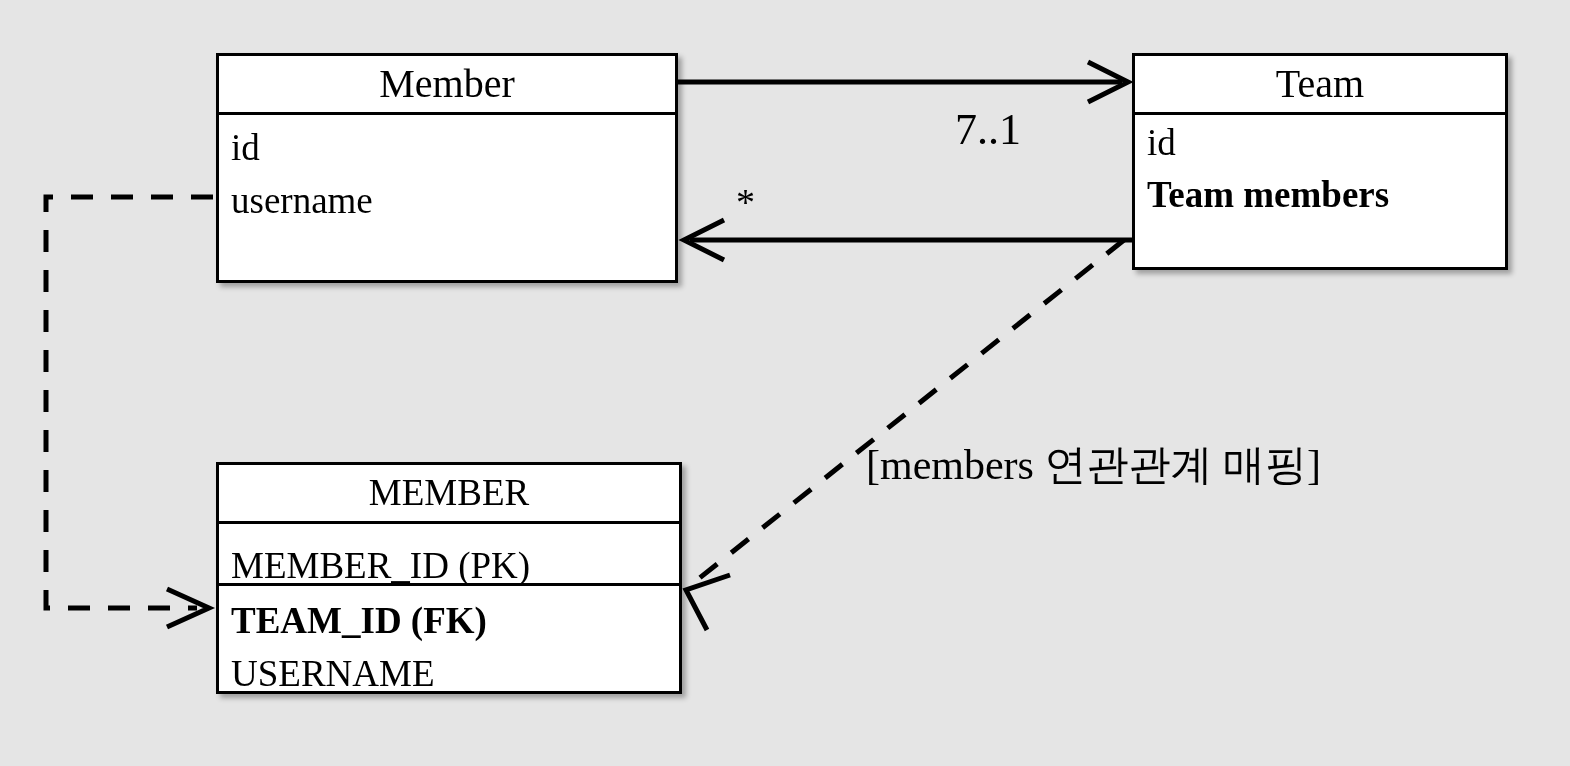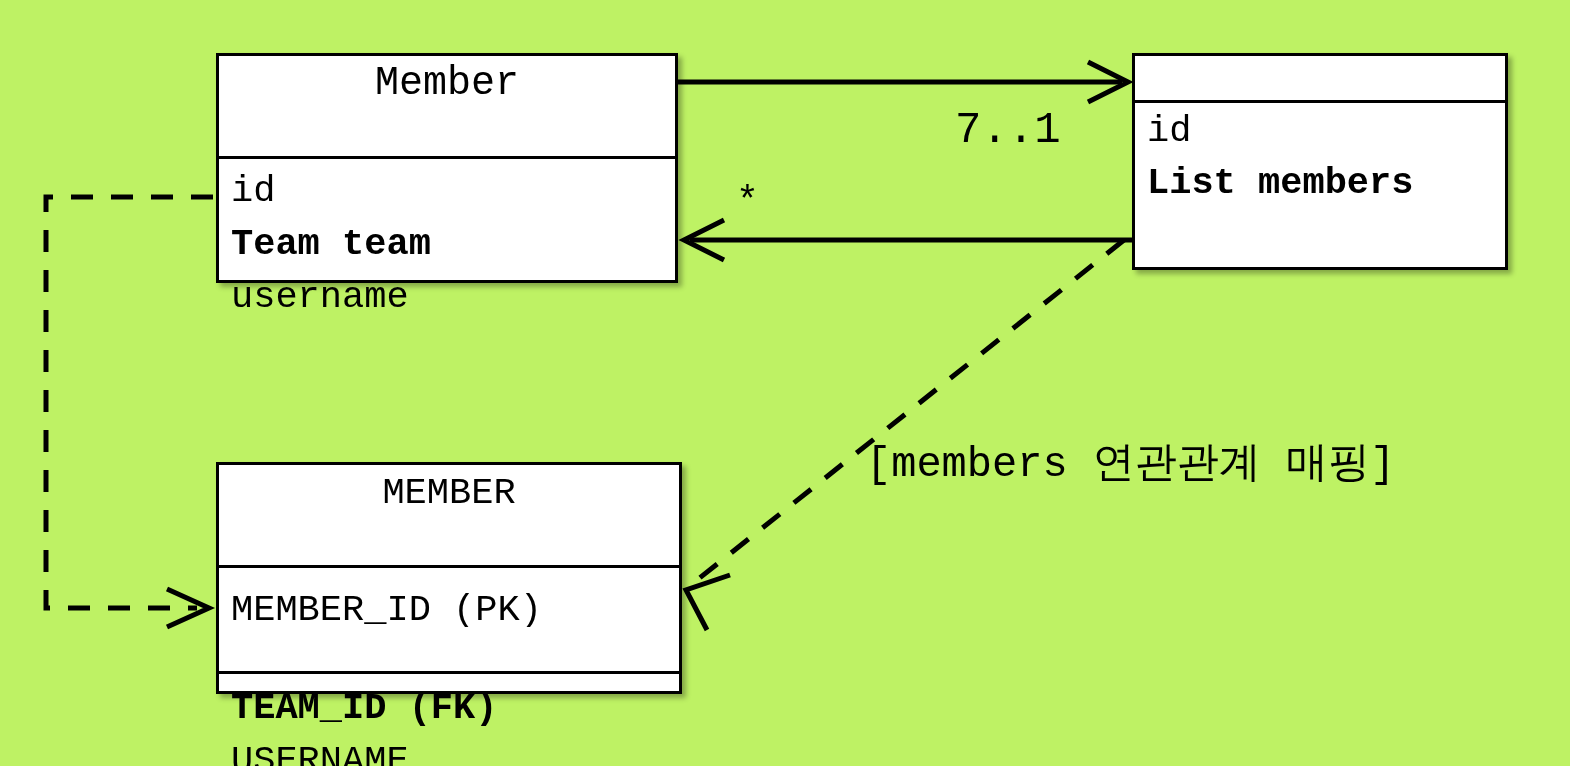--- a/index.html
+++ b/index.html
@@ -4,23 +4,23 @@
 <style>
   html, body {
     margin: 0;
     padding: 0;
     background: #ffffff;
   }
   #canvas {
     position: relative;
     width: 1570px;
     height: 766px;
-    background: #bef264;
+    background: #e5e5e5;
     overflow: hidden;
-    font-family: Liberation Mono, monospace;
+    font-family: Liberation Serif, serif;
   }
 
   
   .uml-box {
     position: absolute;
     box-sizing: border-box;
     background: #ffffff;
     border: 3px solid #000000;
     box-shadow: 4px 4px 5px rgba(0,0,0,0.30);
   }
@@ -29,21 +29,20 @@
     text-align: center;
     color: #000000;
     white-space: nowrap;
     overflow: hidden;
   }
   .uml-compartment {
     box-sizing: border-box;
     border-top: 3px solid #000000;
     padding-left: 12px;
     overflow: hidden;
-    margin-top: 44px;
   }
   .uml-attr {
     color: #000000;
     white-space: nowrap;
     line-height: 1.0;
   }
   .attr-bold { font-weight: bold; }
 
   
   #box-member { left: 216px; top: 53px; width: 462px; height: 230px; }
@@ -120,29 +119,29 @@
     <g>
       <line x1="1124" y1="240" x2="692" y2="584" stroke="#000000" stroke-width="5" stroke-dasharray="22,18" stroke-linecap="butt"></line>
       <polyline points="730,575 686,590 707,630" fill="none" stroke="#000000" stroke-width="5" stroke-linecap="butt" stroke-linejoin="miter"></polyline>
     </g>
   </svg>
 
   <div class="uml-box" id="box-member">
     <div class="uml-title">Member</div>
     <div class="uml-compartment">
       <div class="uml-attr">id</div>
-      <div class="uml-attr attr-bold">Team team</div>
       <div class="uml-attr">username</div>
     </div>
   </div>
 
   <div class="uml-box" id="box-team">
+    <div class="uml-title">Team</div>
     <div class="uml-compartment">
       <div class="uml-attr">id</div>
-      <div class="uml-attr attr-bold">List members</div>
+      <div class="uml-attr attr-bold">Team members</div>
     </div>
   </div>
 
   <div class="uml-box" id="box-member-table">
     <div class="uml-title">MEMBER</div>
     <div class="uml-compartment comp-pk">
       <div class="uml-attr">MEMBER_ID (PK)</div>
     </div>
     <div class="uml-compartment comp-cols">
       <div class="uml-attr attr-bold">TEAM_ID (FK)</div>

